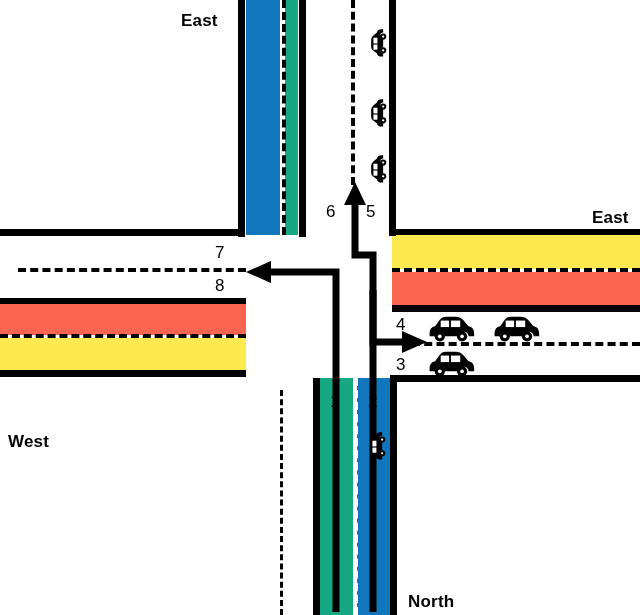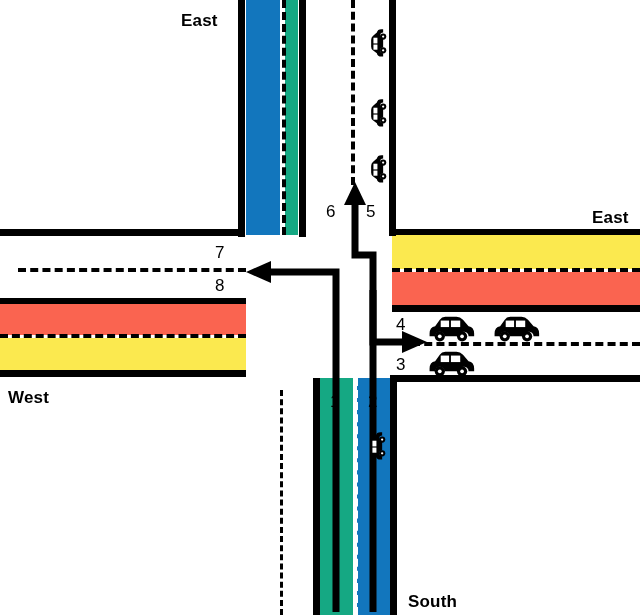--- a/index.html
+++ b/index.html
@@ -237,16 +237,16 @@
   <div class="lanenum" style="left:368px; top:392px;">2</div>
   <div class="lanenum" style="left:396px; top:355px;">3</div>
   <div class="lanenum" style="left:396px; top:315px;">4</div>
   <div class="lanenum" style="left:366px; top:202px;">5</div>
   <div class="lanenum" style="left:326px; top:202px;">6</div>
   <div class="lanenum" style="left:215px; top:243px;">7</div>
   <div class="lanenum" style="left:215px; top:276px;">8</div>
 
   <div class="compass" style="left:181px; top:11px;">East</div>
   <div class="compass" style="left:592px; top:208px;">East</div>
-  <div class="compass" style="left:408px; top:592px;">South</div>
-  <div class="compass" style="left:8px; top:388px;">West</div>
+  <div class="compass" style="left:408px; top:592px;">North</div>
+  <div class="compass" style="left:8px; top:432px;">West</div>
 
 </div>
 
 </body></html>

